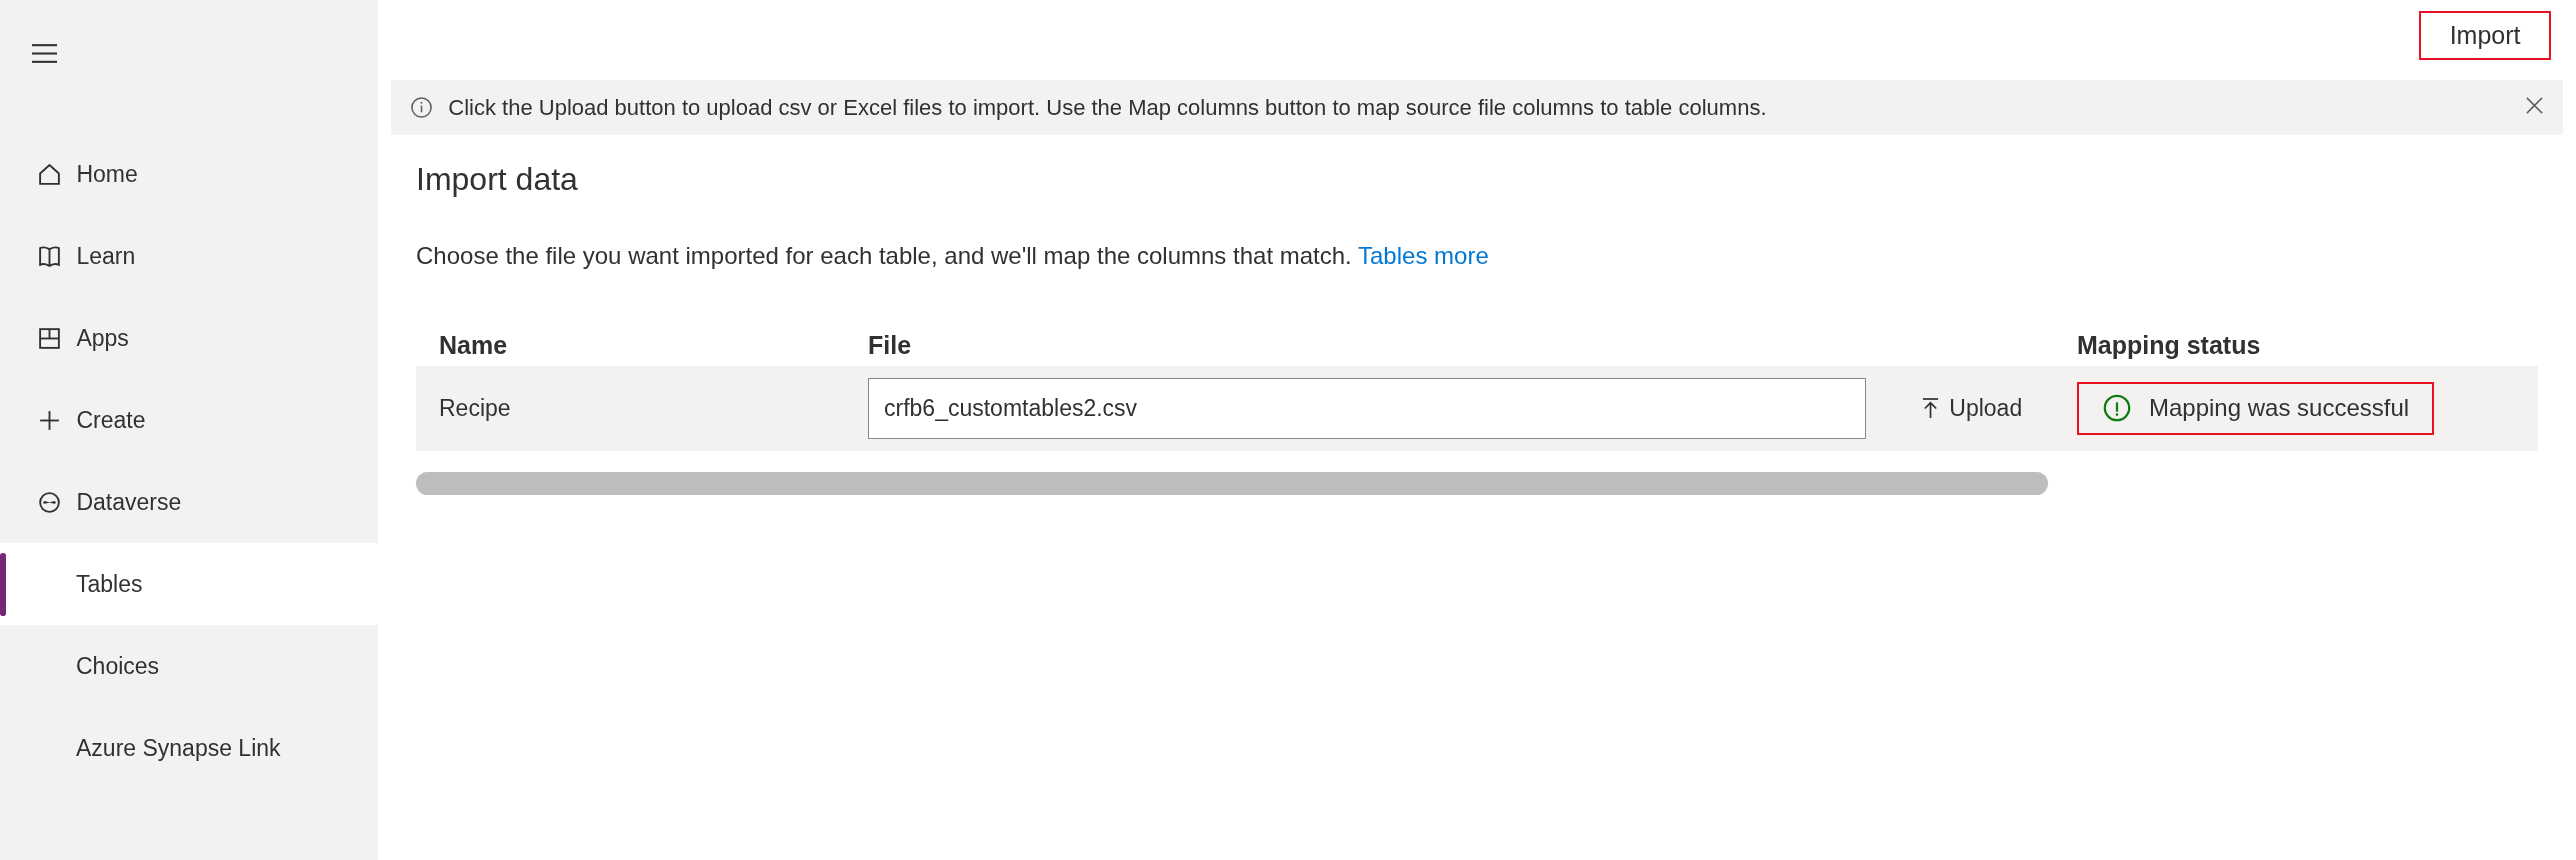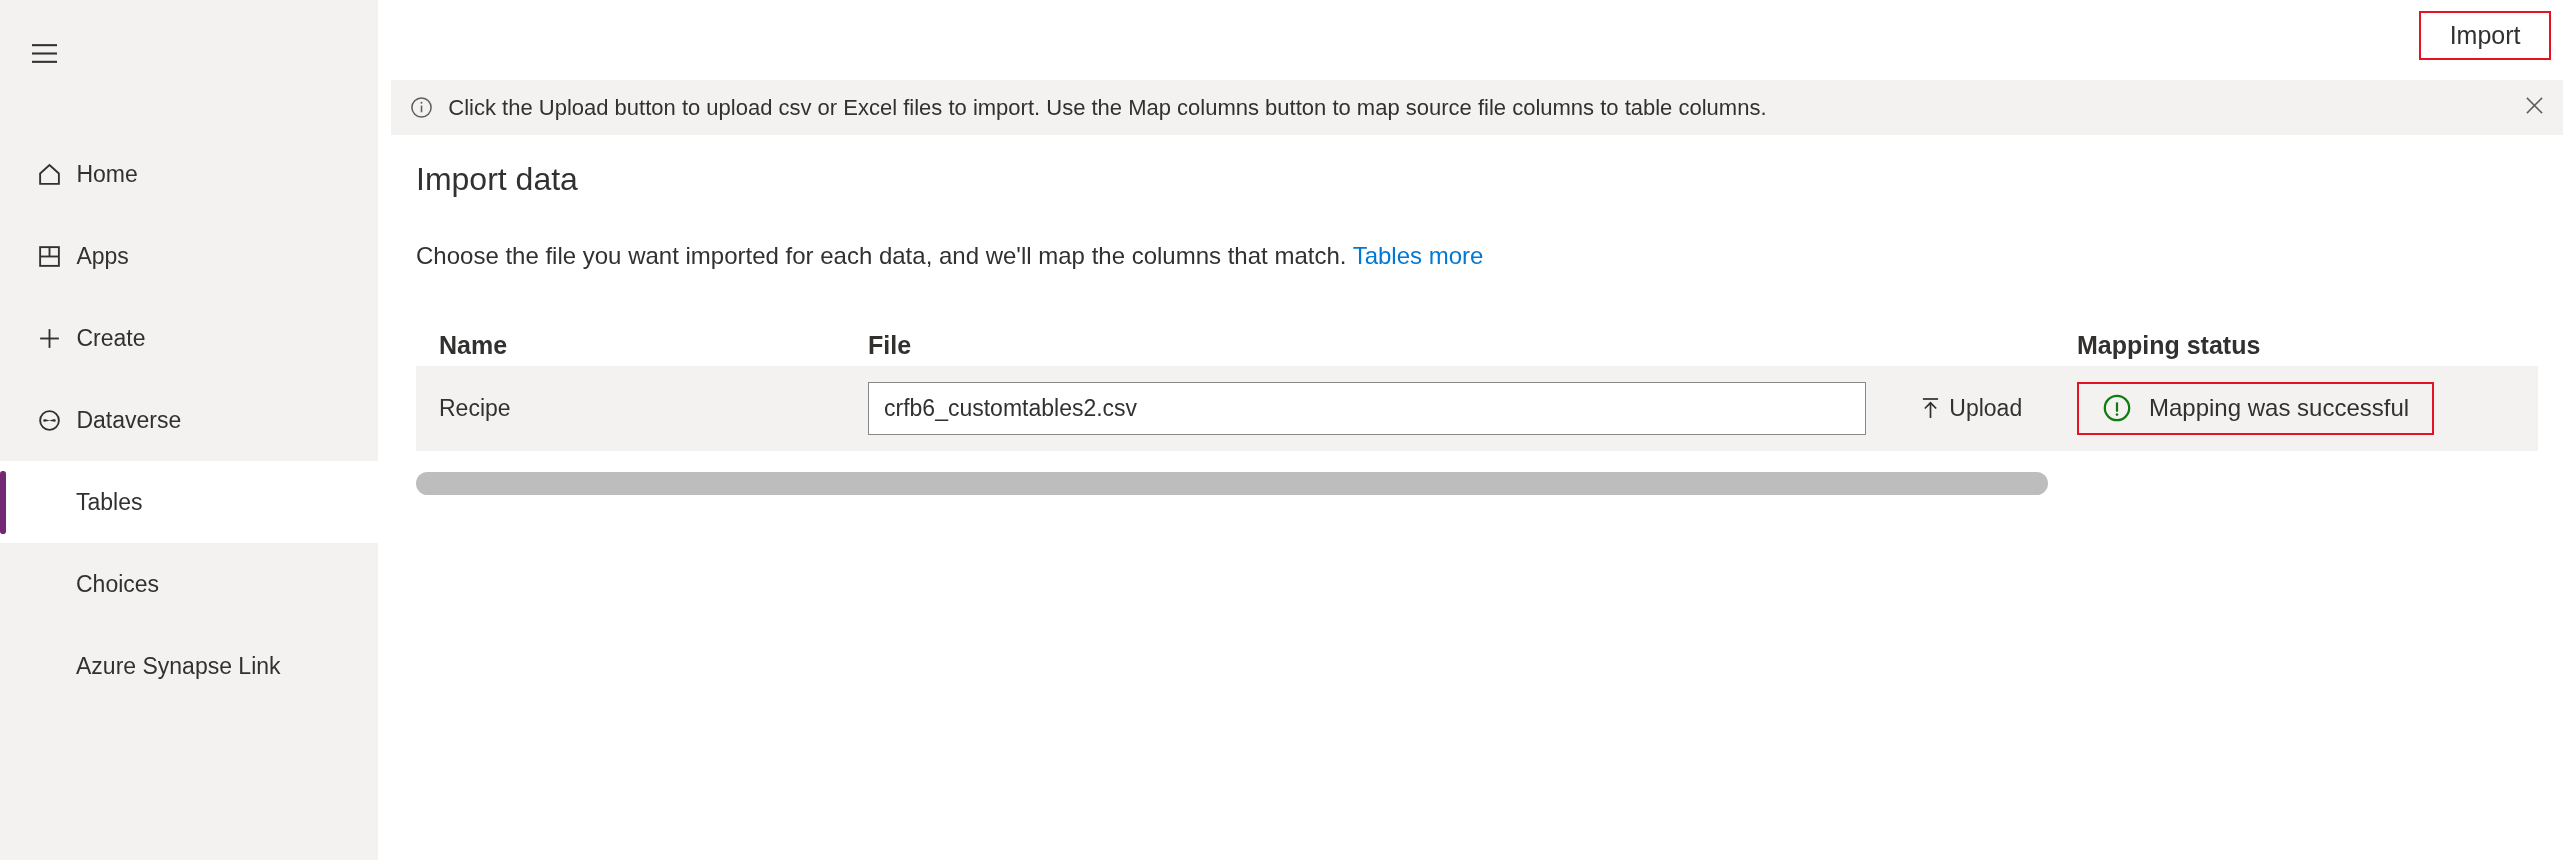--- a/index.html
+++ b/index.html
@@ -153,21 +153,21 @@
       display: flex;
       align-items: center;
       height: 85px;
       background: #f3f2f1;
       padding-left: 23px;
     }
     .cell-name { width: 429px; font-size: 23px; }
     .cell-file { width: 998px; }
     .file-input {
       width: 100%;
-      height: 53px;
+      height: 61px;
       border: 0.9px solid #8a8886;
       background: #fff;
       font-size: 23px;
       padding: 16px 15px;
       color: #323130;
     }
     .cell-upload {
       width: 211px;
       display: flex; align-items: center; justify-content: center;
       gap: 9.5px;
@@ -211,20 +211,29 @@
   <div class="nav">
     <div class="nav-item">
       <span class="icon-slot">
         <svg viewBox="0 0 24 24" fill="none" stroke="#323130" stroke-width="1.8">
           <path d="M3 11 L12 3 L21 11 V21 H3 Z"></path>
         </svg>
       </span>
       <span class="label">Home</span>
     </div>
 
+    <div class="nav-item">
+      <span class="icon-slot">
+        <svg viewBox="0 0 24 24" fill="none" stroke="#323130" stroke-width="1.8">
+          <path d="M3 4 C7 2 10 4 12 5 C14 4 17 2 21 4 V20 C17 18 14 20 12 21 C10 20 7 18 3 20 Z"></path>
+          <line x1="12" y1="5" x2="12" y2="21"></line>
+        </svg>
+      </span>
+      <span class="label">Learn</span>
+    </div>
 
     <div class="nav-item">
       <span class="icon-slot">
         <svg viewBox="0 0 24 24" fill="none" stroke="#323130" stroke-width="1.8">
           <rect x="3" y="3" width="18" height="18"></rect>
           <line x1="3" y1="12" x2="21" y2="12"></line>
           <line x1="12" y1="3" x2="12" y2="12"></line>
         </svg>
       </span>
       <span class="label">Apps</span>
@@ -288,21 +297,21 @@
         <line x1="2" y1="2" x2="18" y2="18"></line>
         <line x1="18" y1="2" x2="2" y2="18"></line>
       </svg>
     </span>
   </div>
 
   <div class="content">
     <h1 class="page-title">Import data</h1>
 
     <p class="subtitle">
-      <span>Choose the file you want imported for each data, and we'll map the columns that match. </span><a>Tables more</a>
+      <span>Choose the file you want imported for each table, and we'll map the columns that match. </span><a>Tables more</a>
     </p>
 
     <div class="table-header">
       <div class="col-name">Name</div>
       <div class="col-file">File</div>
       <div class="col-status">Mapping status</div>
     </div>
 
     <div class="table-row">
       <div class="cell-name">Recipe</div>

